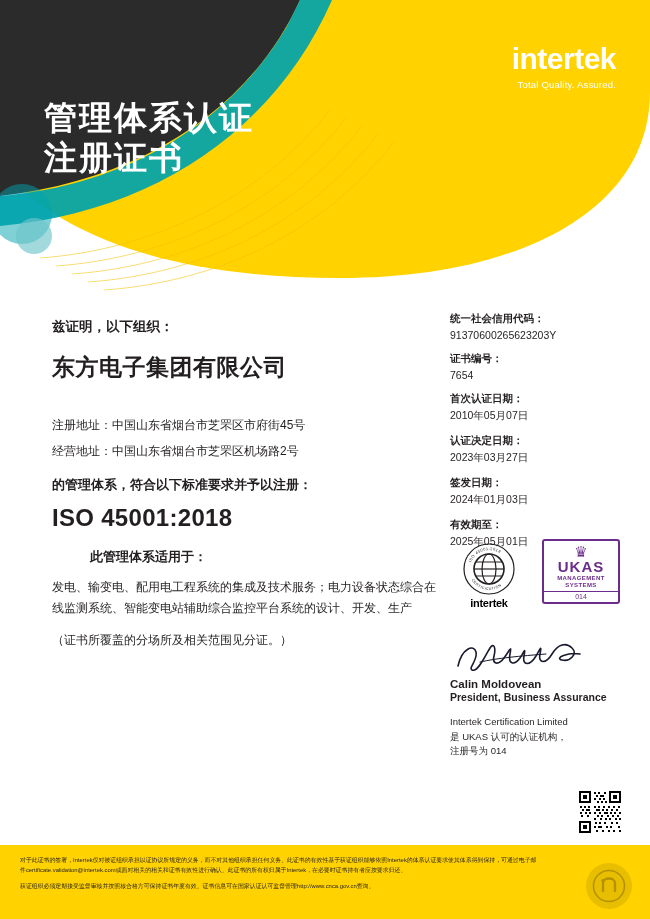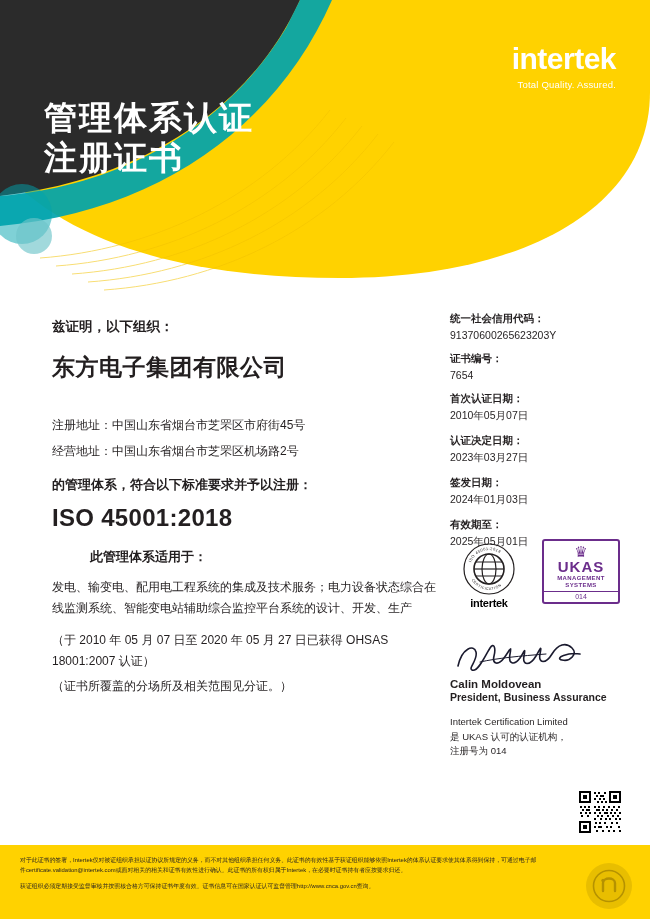--- a/index.html
+++ b/index.html
@@ -329,21 +329,20 @@
 
     <div class="left-col">
       <p class="lead">兹证明，以下组织：</p>
       <p class="org-name">东方电子集团有限公司</p>
       <p class="addr-line">注册地址：中国山东省烟台市芝罘区市府街45号</p>
       <p class="addr-line">经营地址：中国山东省烟台市芝罘区机场路2号</p>
       <p class="sub-head">的管理体系，符合以下标准要求并予以注册：</p>
       <p class="standard">ISO 45001:2018</p>
       <p class="scope-head">此管理体系适用于：</p>
       <p class="scope-text">发电、输变电、配用电工程系统的集成及技术服务；电力设备状态综合在线监测系统、智能变电站辅助综合监控平台系统的设计、开发、生产</p>
-      <p class="note">（于 2010 年 05 月 07 日至 2020 年 05 月 27 日已获得 OHSAS 18001:2007 认证）</p>
       <p class="note">（证书所覆盖的分场所及相关范围见分证。）</p>
     </div>
 
     <div class="right-col">
       <div class="field">
         <div class="field-label">统一社会信用代码：</div>
         <div class="field-value">91370600265623203Y</div>
       </div>
       <div class="field">
         <div class="field-label">证书编号：</div>

